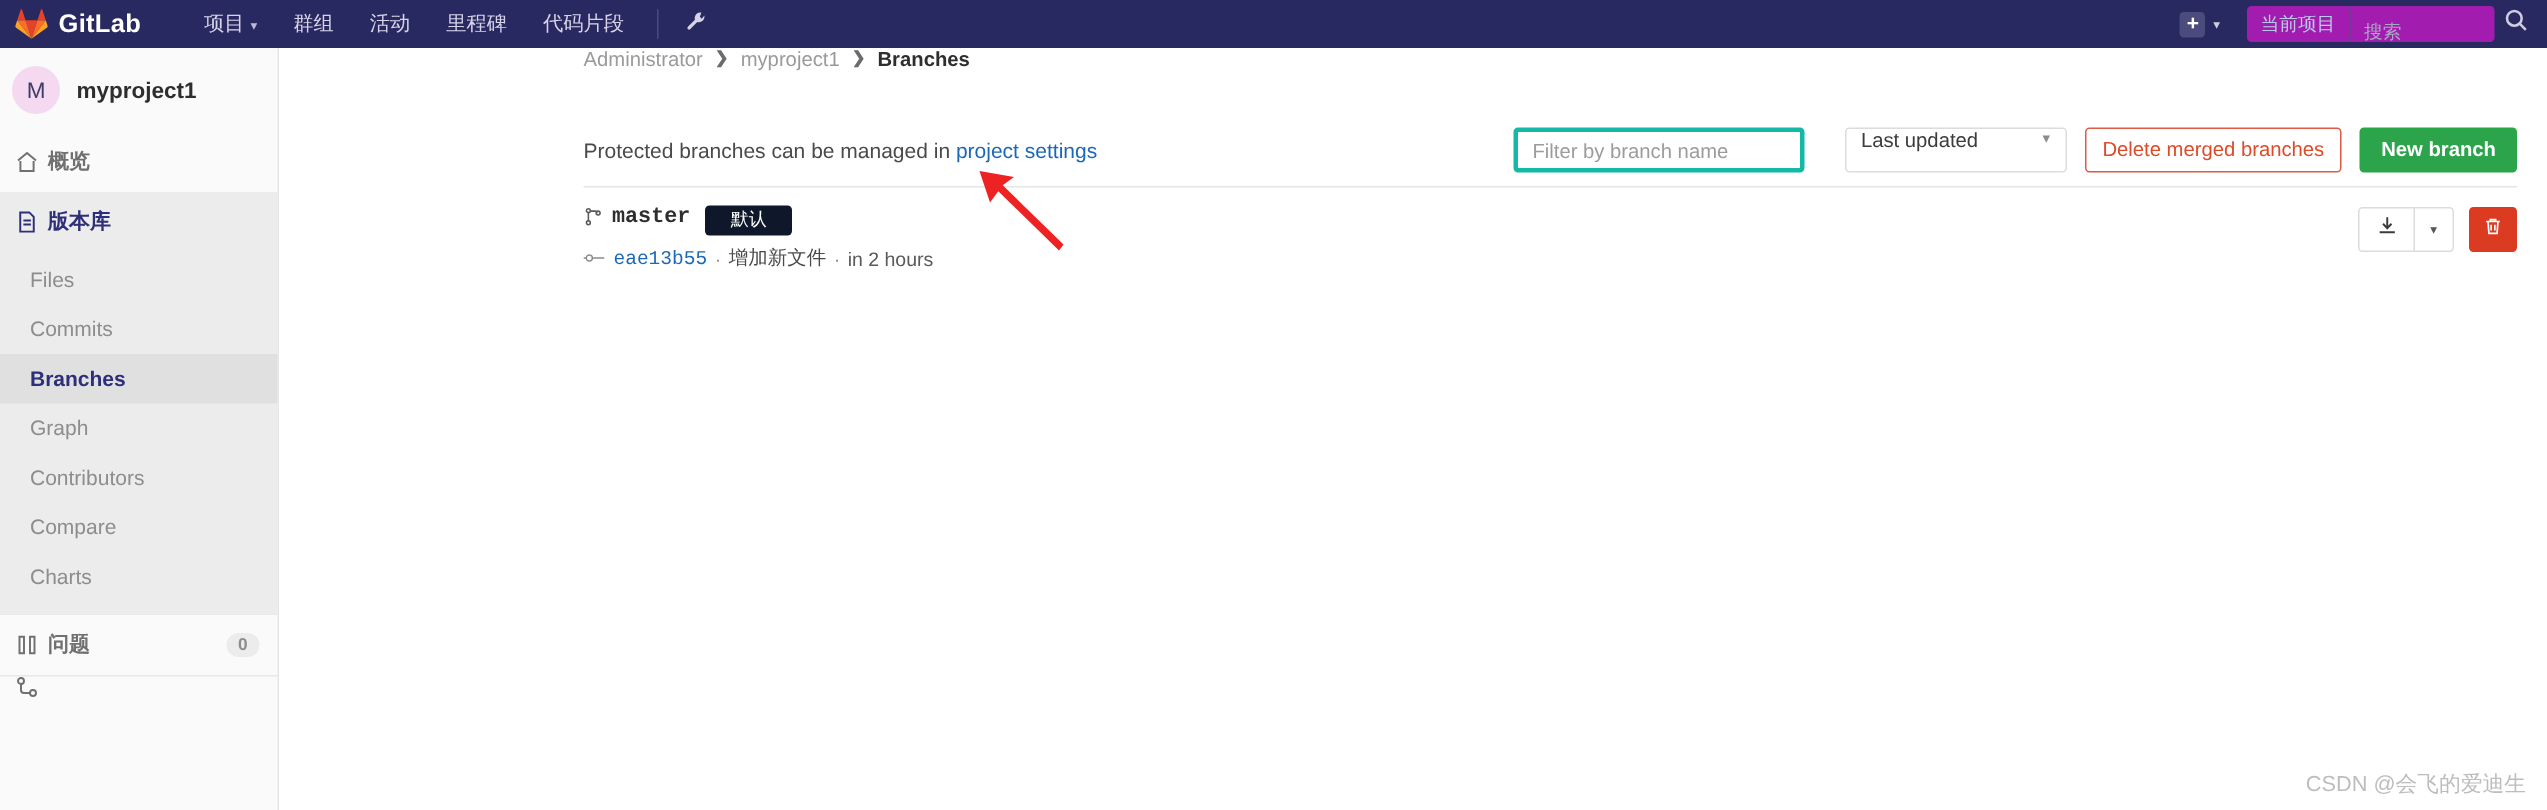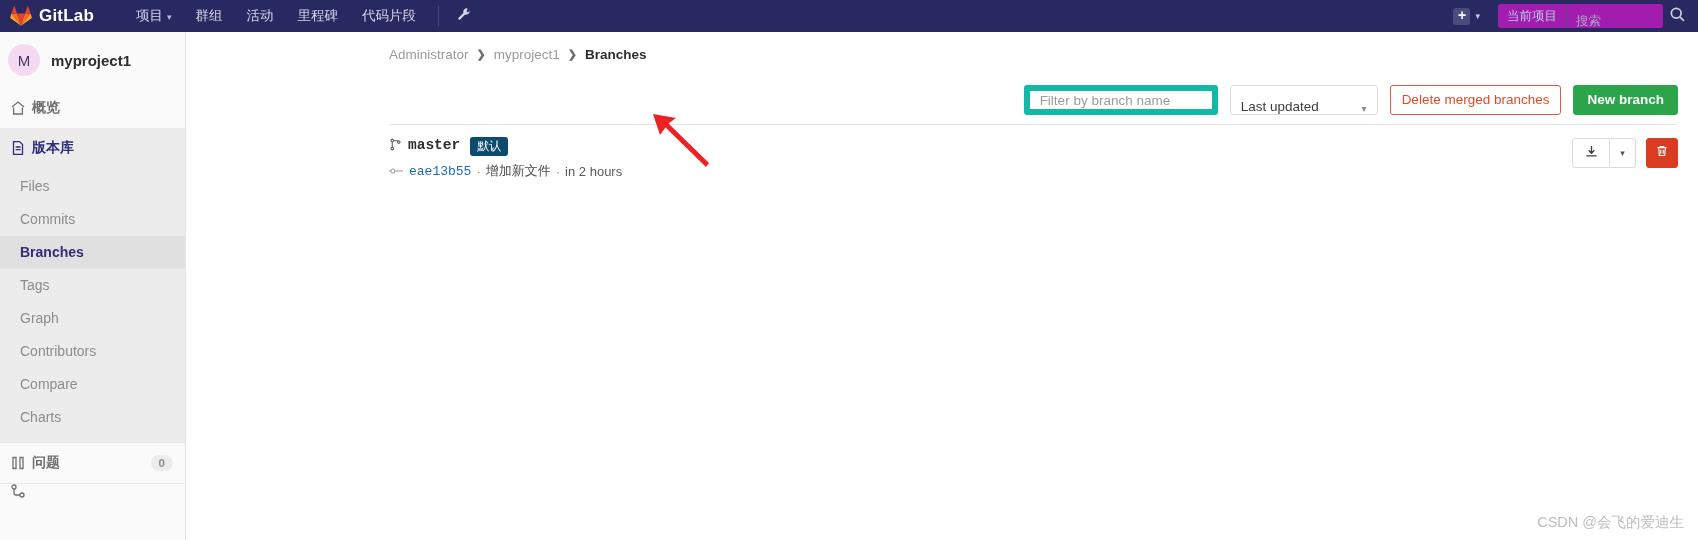--- a/index.html
+++ b/index.html
@@ -99,45 +99,45 @@
   .badge-count {
     background: #ececec; border-radius: 9px; color: #8d8d8d;
     font-size: 11.5px; padding: 2px 8px; min-width: 22px; text-align: center;
   }
   .nav-divider { height: 1px; background: #e8e8e8; }
   .nav-item-clip { height: 14px; overflow: hidden; }
 
   
   .main { position: absolute; left: 186px; top: 32px; width: 1512px; height: 508px; background:#fff; }
   .breadcrumb {
-    display: flex; align-items: center; height: 44px;
+    display: flex; align-items: flex-start; height: 44px;
     padding-left: 203px; font-size: 13.5px; color: #9a9a9a;
   }
   .bc-link { color: #9a9a9a; cursor: pointer; }
   .bc-sep { margin: 0 8px; color: #6b6b6b; font-size: 11px; font-weight: bold; }
   .bc-current { color: #2e2e2e; font-weight: bold; }
 
   .toolbar {
     display: flex; align-items: center; height: 48px;
     padding-left: 203px; padding-right: 20px;
   }
   .notice { font-size: 14px; color: #4a4a4a; white-space: nowrap; }
   .notice a { color: #1b69b6; text-decoration: none; cursor: pointer; }
   .toolbar-right {
     margin-left: auto; display: flex; align-items: center;
   }
   .filter-input {
-    width: 194px; height: 30px; border: 6px solid #14b8a6; border-radius: 3px;
+    width: 194px; height: 30px; border: 3px solid #14b8a6; border-radius: 3px;
     font-size: 13.5px; color: #555; padding: 0 10px; outline: none;
     font-family: "Liberation Sans", sans-serif; background: #fff;
   }
   .filter-input::placeholder { color: #9c9c9c; }
   .sort-dd {
     width: 148px; height: 30px; border: 1px solid #dcdcdc; border-radius: 3px;
-    margin-left: 12px; display: flex; align-items: flex-end;
+    margin-left: 27px; display: flex; align-items: flex-start;
     padding: 0 10px; font-size: 13.5px; color: #3c3c3c; cursor: pointer;
     background: #fff;
     gap: 17px;
   }
   .sort-dd .chev { margin-left: auto; color: #8c8c8c; font-size: 10px; }
   .btn-danger-o {
     height: 30px; margin-left: 12px; padding: 0 11px;
     border: 1px solid #dd5b45; border-radius: 3px; background: #fff;
     color: #dd4b28; font-size: 13.5px; line-height: 28px; cursor: pointer;
     white-space: nowrap; font-family: "Liberation Sans", sans-serif;
@@ -156,22 +156,22 @@
     position: relative; padding-left: 203px; padding-top: 12px; padding-right: 20px;
     height: 62px;
   }
   .branch-title { display: flex; }
   .branch-icon { margin-right: 6px; color: #5c5c5c; }
   .branch-name {
     font-family: "Liberation Mono", monospace; font-size: 14.5px;
     font-weight: bold; color: #2e2e2e;
   }
   .default-badge {
-    margin-left: 10px; background: #0c4a6e; color: #fff;
-    font-size: 12px; border-radius: 3px; padding: 2px 7px; line-height: 14px;
+    margin-left: 10px; background: #0f172a; color: #fff;
+    font-size: 12px; border-radius: 3px; padding: 2px 17px; line-height: 14px;
   }
   .commit-line {
     display: flex; align-items: center; margin-top: 6px;
     font-size: 13px; color: #5a5a5a;
   }
   .commit-ico { margin-right: 6px; color: #8c8c8c; }
   .commit-sha {
     font-family: "Liberation Mono", monospace; color: #1b69b6;
     font-size: 13px; cursor: pointer;
   }
@@ -287,21 +287,20 @@
             <path d="M5.6 7h5M5.6 9.6h5"></path>
         </svg>
       </span>
       <span>版本库</span>
     </div>
 
     <div class="subnav">
       <div class="subnav-item">Files</div>
       <div class="subnav-item">Commits</div>
       <div class="subnav-item active">Branches</div>
-      <div class="subnav-item">Tags</div>
       <div class="subnav-item">Graph</div>
       <div class="subnav-item">Contributors</div>
       <div class="subnav-item">Compare</div>
       <div class="subnav-item">Charts</div>
     </div>
 
     <div class="nav-divider"></div>
 
     <div class="nav-item with-badge">
       <span style="display:flex;align-items:center;">
@@ -331,20 +330,24 @@
 
     <div class="breadcrumb">
       <span class="bc-link">Administrator</span>
       <span class="bc-sep">❯</span>
       <span class="bc-link">myproject1</span>
       <span class="bc-sep">❯</span>
       <span class="bc-current">Branches</span>
     </div>
 
     <div class="toolbar">
+      <div class="notice">
+        <span>Protected branches can be managed in</span>
+        <a>project settings</a>
+      </div>
       <div class="toolbar-right">
         <input class="filter-input" value="" placeholder="Filter by branch name" style="">
         <div class="sort-dd">
           <span>Last updated</span>
           <span class="chev">▾</span>
         </div>
         <button class="btn-danger-o">Delete merged branches</button>
         <button class="btn-success">New branch</button>
       </div>
     </div>

